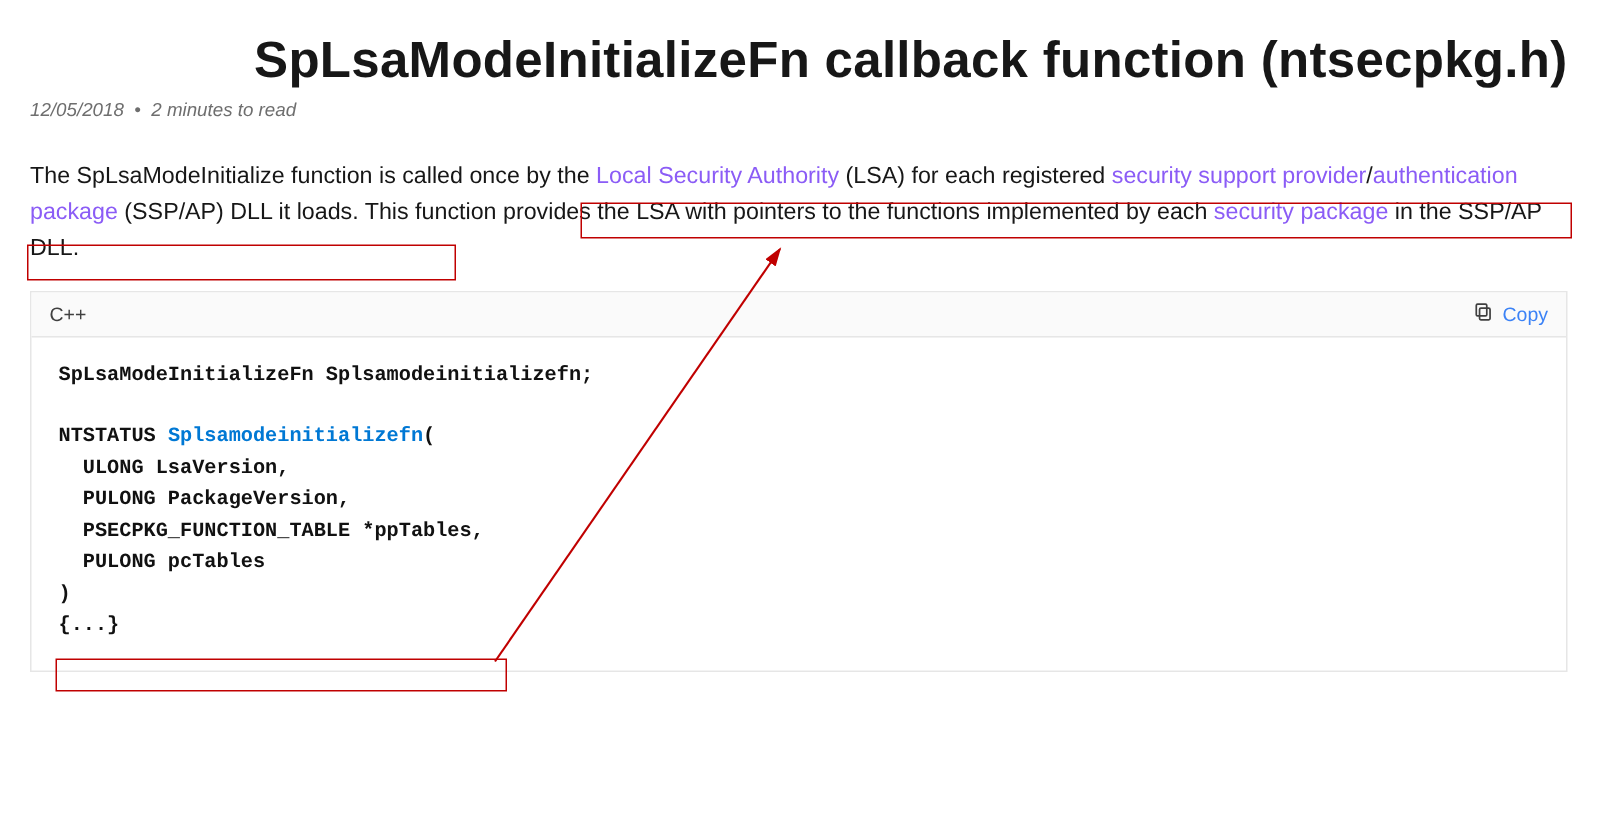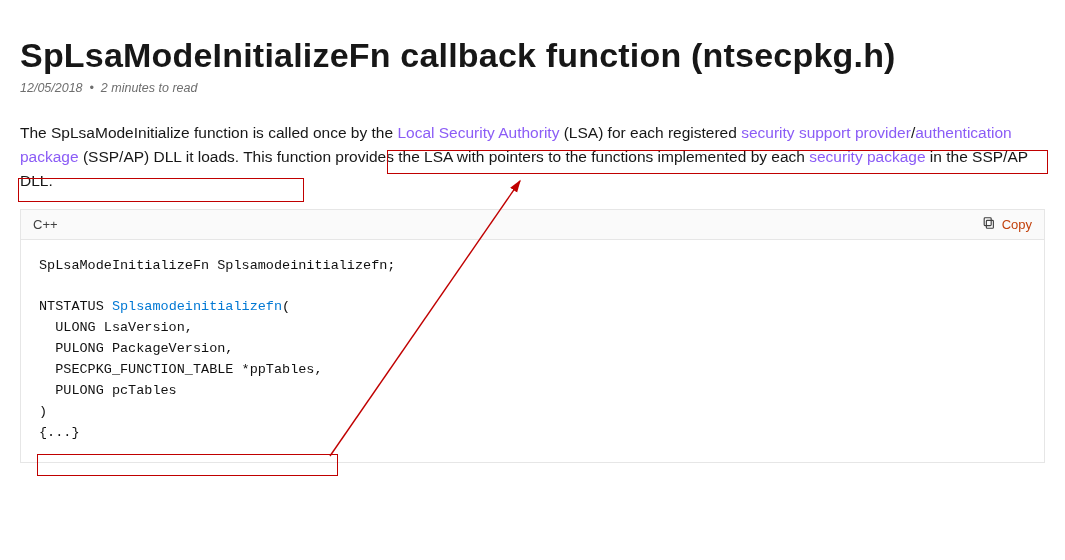--- a/index.html
+++ b/index.html
@@ -12,23 +12,24 @@
   .page {
     width: 1065px;
     height: 560px;
     box-sizing: border-box;
     padding: 0 20px 0 20px;
     position: relative;
   }
   h1 {
     font-size: 34px;
     font-weight: 600;
-    margin: 16px 0 6px 0;
+    margin: 1px 0 6px 0;
     padding-top: 20px;
     letter-spacing: 0.2px;
+    text-align: right;
   }
   .meta {
     font-size: 12.5px;
     color: #6e6e6e;
     margin-bottom: 26px;
     font-style: italic;
   }
   .intro {
     font-size: 15.5px;
     line-height: 1.55;
@@ -58,33 +59,34 @@
     border-bottom: 1px solid #e6e6e6;
     padding: 6px 12px;
     font-size: 13px;
     color: #404040;
   }
   .copybtn {
     display: inline-flex;
     align-items: center;
     gap: 6px;
     cursor: pointer;
-    color: #c2410c;
+    color: #3b82f6;
     font-size: 13px;
     text-align: center;
   }
   .copybtn svg { width: 14px; height: 14px; }
   pre.code {
     margin: 0;
     padding: 16px 18px 18px 18px;
     font-family: Consolas, "Courier New", monospace;
     font-size: 13.5px;
     line-height: 1.55;
     white-space: pre;
     color: #111;
+    font-weight: bold;
   }
   .tok-fn   { color: #0078d4; }
 
   
   .annot-box {
     position: absolute;
     border: 1.5px solid #c00000;
     pointer-events: none;
   }
   svg.arrow {

